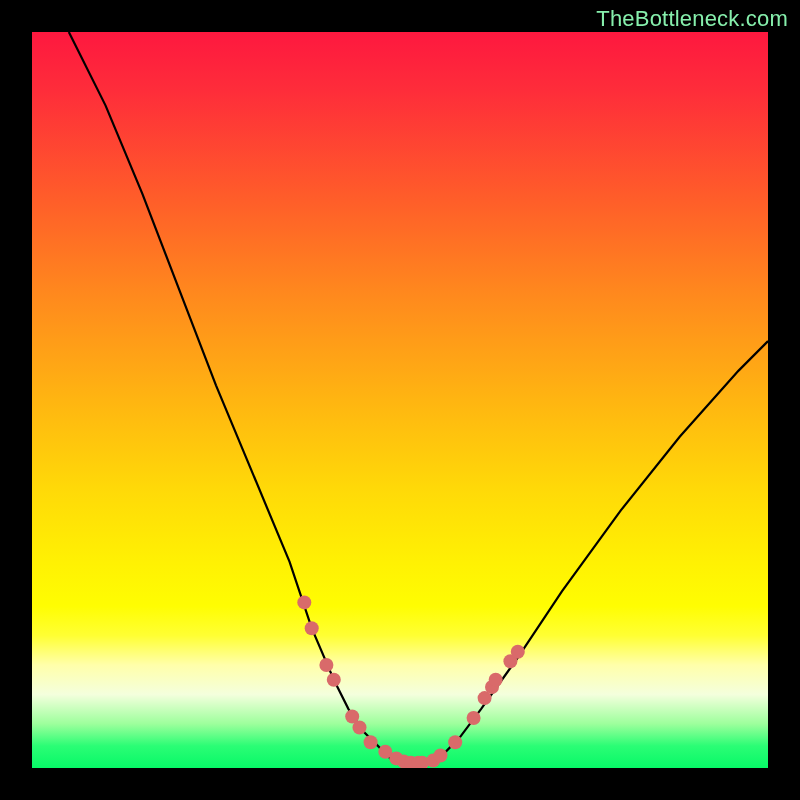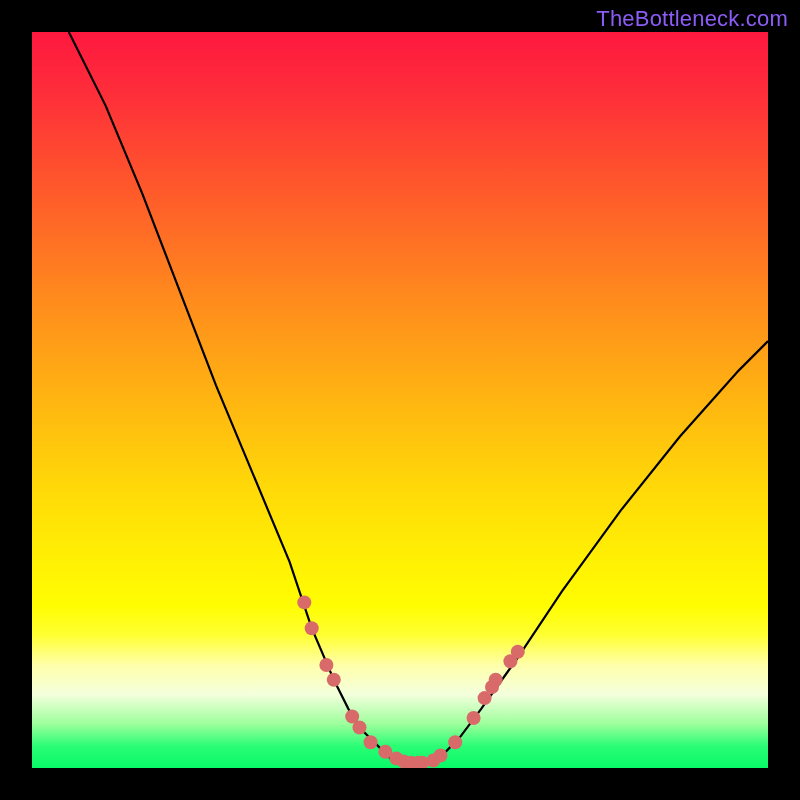--- a/index.html
+++ b/index.html
@@ -33,21 +33,21 @@
       #2bfd75 97%,
       #07f967 100%
     );
   }
   .watermark {
     position: absolute;
     top: 6px;
     right: 12px;
     font-size: 22px;
     font-weight: 500;
-    color: #8b5cf6;
+    color: #86efac;
     letter-spacing: 0.2px;
     font-family: Arial, Helvetica, sans-serif;
   }
   svg.curves {
     position: absolute;
     left: 0;
     top: 0;
     width: 736px;
     height: 736px;
     pointer-events: none;

